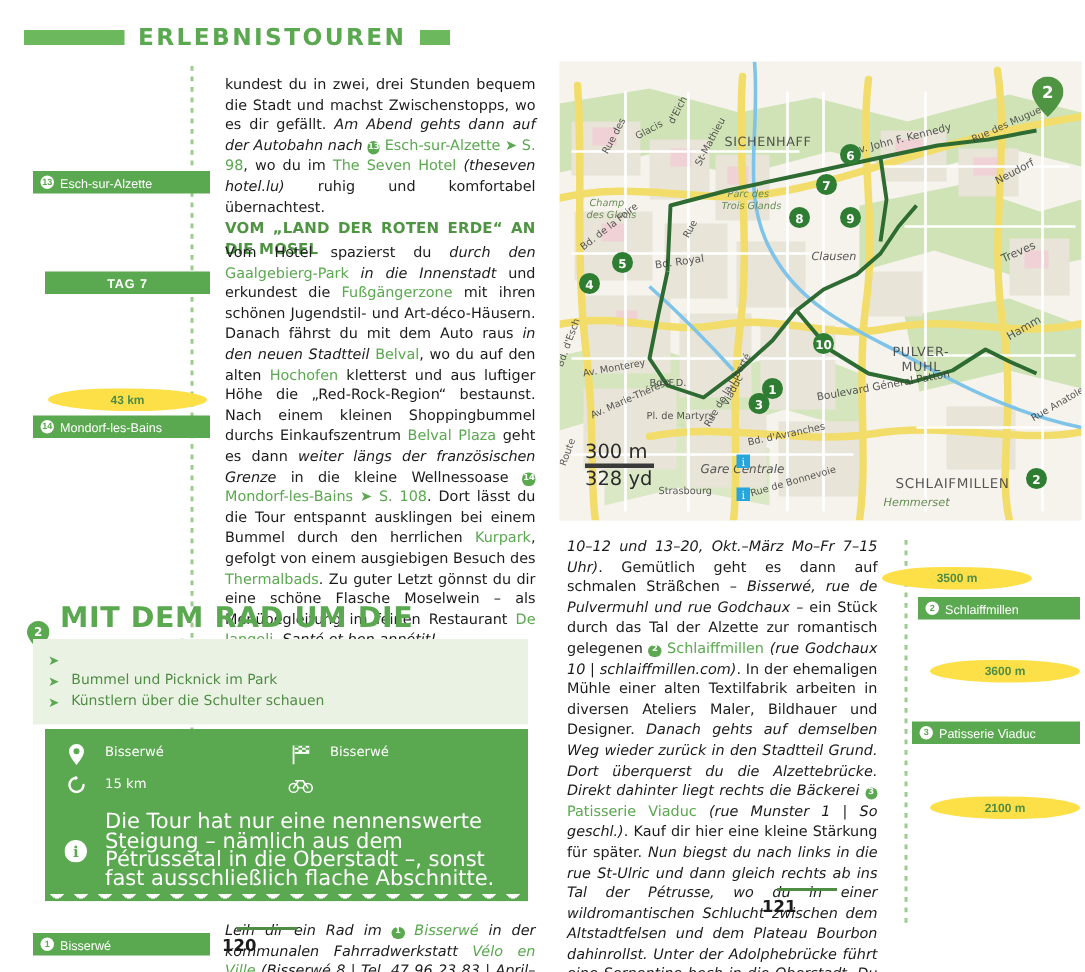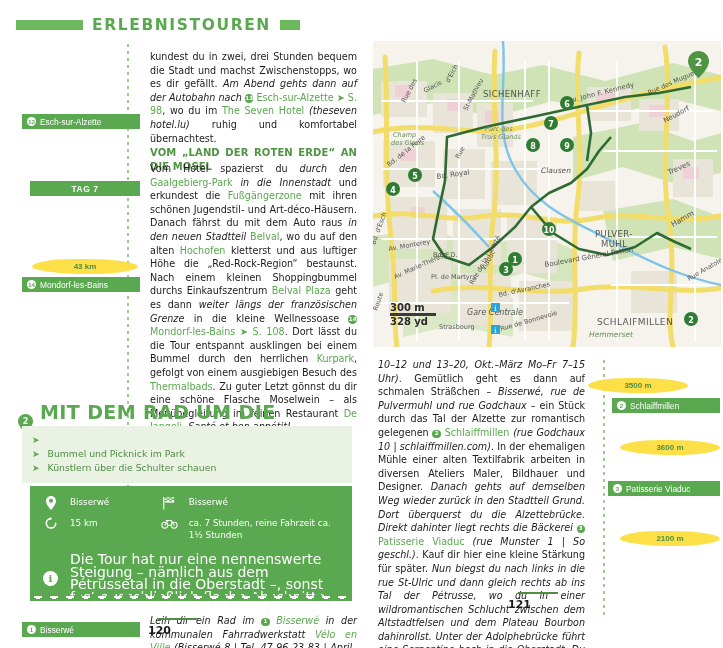--- a/index.html
+++ b/index.html
@@ -126,21 +126,21 @@
   .map-wrap {
     position: absolute; left: 3px; top: 41px; width: 348px; height: 306px;
     overflow: hidden; background: #f3f1e9;
   }
   .map-wrap svg { display: block; }
   .map-corner-badge {
     position: absolute; right: 12px; top: 10px; width: 21px; height: 27px;
   }
   .scalebar { position: absolute; left: 17px; bottom: 20px; }
   .sb-line { width: 46px; height: 3px; background: #3a3a3a; }
-  .sb-txt { font-size: 10px; color: #2b2b2b; font-weight: bold; font-family: "DejaVu Sans", sans-serif; }
+  .sb-txt { font-size: 13px; color: #2b2b2b; font-weight: normal; font-family: "DejaVu Sans", sans-serif; }
 
   .r-dots {
     position: absolute; left: 603px; top: 360px; width: 2px; height: 258px;
     background-image: linear-gradient(to bottom, #9dcb8f 0 3px, transparent 3px 7px);
     background-size: 2px 7px;
   }
 
   
   .pagenum { position: absolute; text-align: left; width: 60px; }
   .pn-rule { width: 40px; height: 1.6px; background: #4f8c44; margin: 0 auto 4px auto; }
@@ -248,21 +248,20 @@
           </div>
           <div class="ib-row">
             <span class="ib-ico">
               <svg width="18" height="12" viewBox="0 0 18 12">
                 <circle cx="4" cy="8.4" r="3.1" fill="none" stroke="#fff" stroke-width="1.1"></circle>
                 <circle cx="14" cy="8.4" r="3.1" fill="none" stroke="#fff" stroke-width="1.1"></circle>
                 <path d="M4 8.4L7.4 3.4h3.3L14 8.4M7.4 3.4h-2M10.7 3.4l1.4 2.6" fill="none" stroke="#fff" stroke-width="1.1" stroke-linecap="round" stroke-linejoin="round"></path>
                 <path d="M7 8.4h4" stroke="#fff" stroke-width="1" fill="none"></path>
               </svg>
             </span>
-            <span class="ib-val">ca. 7 Stunden, reine Fahrzeit ca. 1½ Stunden</span>
           </div>
         </div>
       </div>
       <div class="ib-note">
         <span class="ib-ico">
           <svg width="15" height="15" viewBox="0 0 15 15">
             <circle cx="7.5" cy="7.5" r="7.5" fill="#fff"></circle>
             <text x="7.5" y="11.2" font-size="10" font-weight="bold" fill="#5aa84f" text-anchor="middle" font-family="DejaVu Serif, serif">i</text>
           </svg>
         </span>

